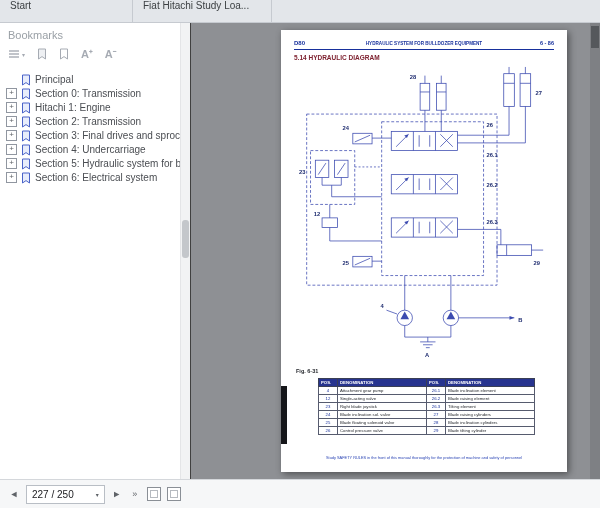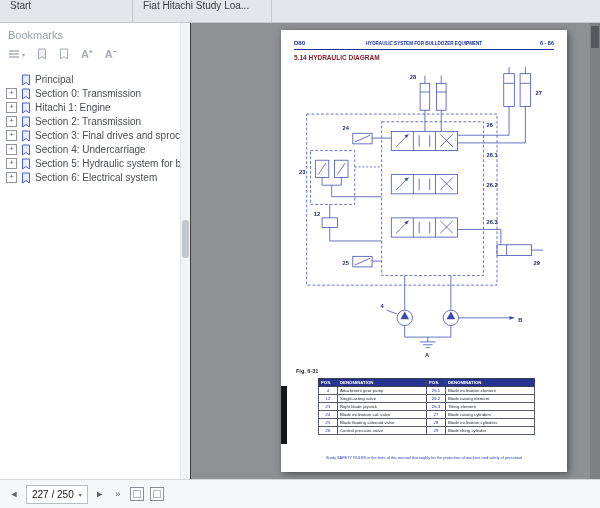--- a/index.html
+++ b/index.html
@@ -42,21 +42,21 @@
   .p-table{position:absolute;top:348px;left:37px;border-collapse:collapse}
   .p-table th{background:#27348f;color:#fff;font-size:4.3px;font-weight:bold;border:0.5px solid #3a3f55;padding:1px 2px;text-align:left}
   .p-table td{font-size:4.3px;color:#26292e;border:0.5px solid #565b6e;padding:1px 2px}
   .p-table td.pos{color:#17309c;text-align:center;width:14px}
   .p-table td.den{width:84px}
   .p-foot{position:absolute;bottom:12px;left:8px;right:8px;text-align:center;font-size:3.9px;color:#2a44b4}
   .p-spine{position:absolute;left:0;top:356px;width:6px;height:58px;background:#15161a}
   
   .statusbar{position:absolute;left:0;right:0;bottom:0;height:28px;background:#f6f7f8;border-top:1px solid #d4d7db;display:flex;align-items:center;gap:6px;padding-left:8px}
   .nav-glyph{color:#5f6368;font-size:9px;min-width:12px;text-align:center}
-  .page-box{display:flex;align-items:center;gap:5px;background:#fff;border:1px solid #b9bec5;height:17px;padding:0 5px;font-size:10px;color:#202124}
+  .page-box{display:flex;align-items:center;gap:22px;background:#fff;border:1px solid #b9bec5;height:17px;padding:0 5px;font-size:10px;color:#202124}
   .pb-caret{font-size:6px;color:#5f6368}
   .view-icon{width:12px;height:12px;border:1px solid #8a8f96;position:relative;background:#fff}
   .view-icon::after{content:"";position:absolute;inset:2px;border:1px solid #b6bac0}
   svg text{font-family:"Liberation Sans",sans-serif}
 </style>
 </head>
 <body>
 
 <div class="tabbar">
   <div class="tab start">

